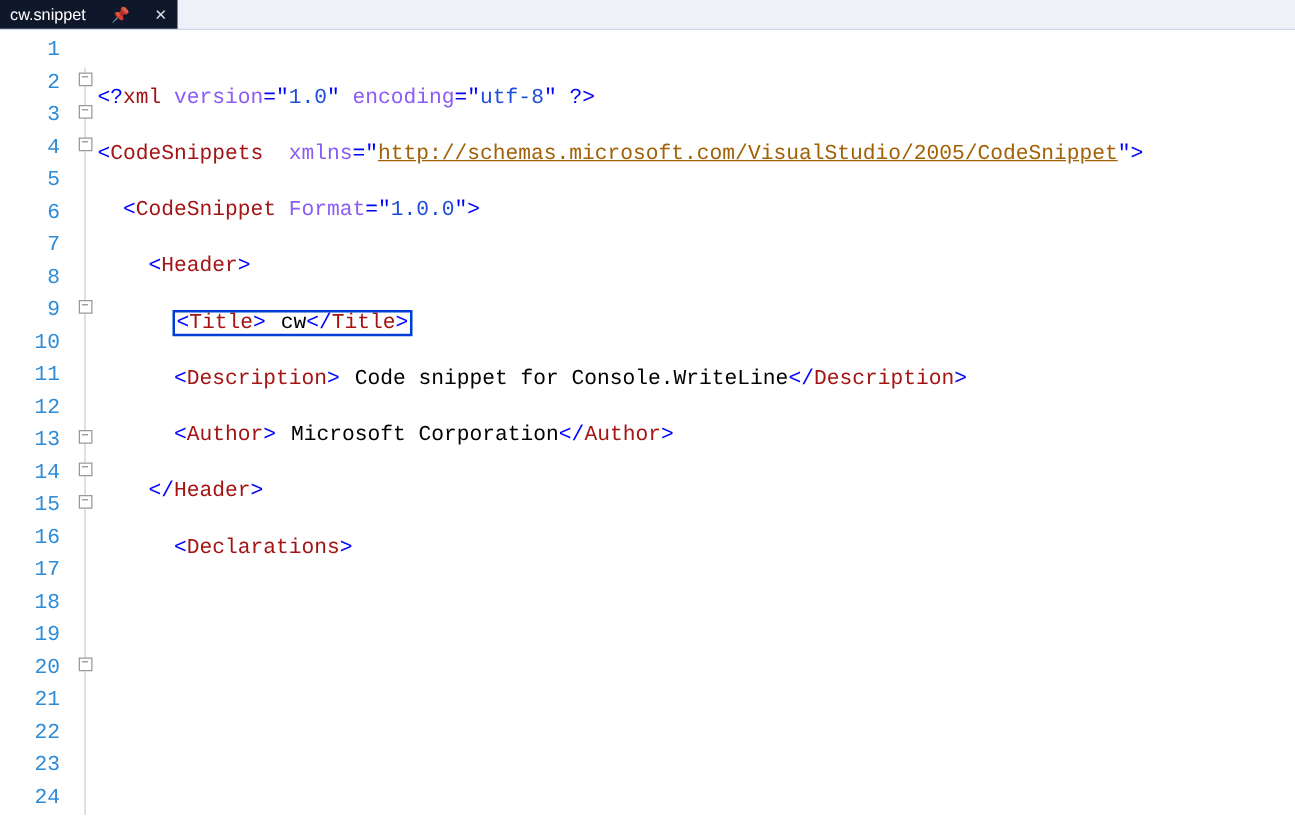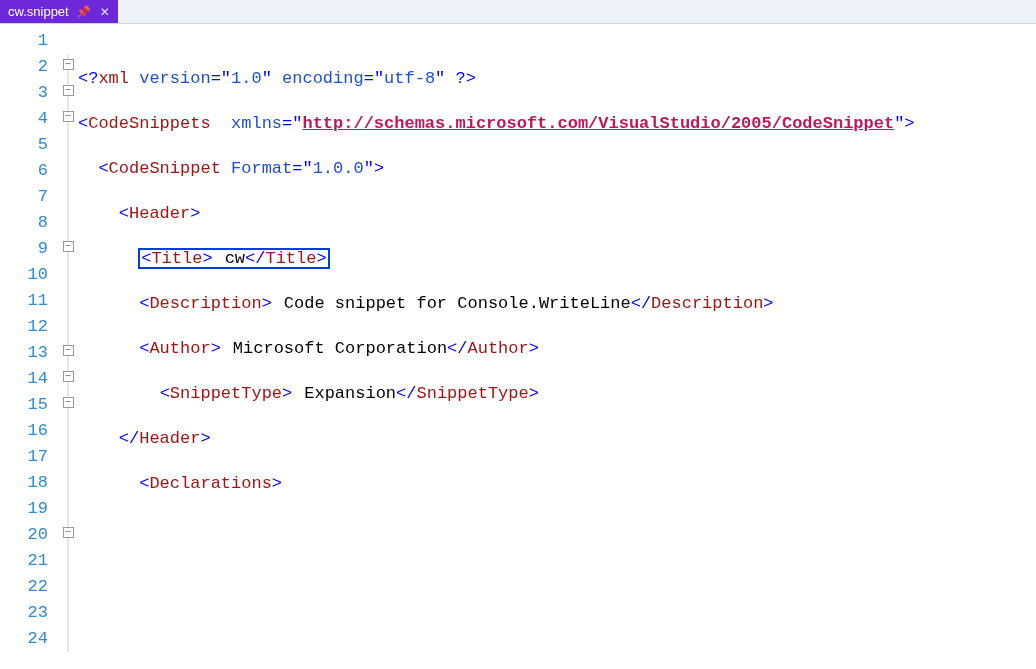--- a/index.html
+++ b/index.html
@@ -14,28 +14,28 @@
     overflow: hidden;
   }
   .tab-bar {
     background: #eef2f8;
     height: 24px;
     display: flex;
     align-items: stretch;
     border-bottom: 1px solid #cdd6e6;
   }
   .tab {
-    background: #6d28d9;
+    background: #0f172a;
     color: #fff;
     display: flex;
     align-items: center;
     padding: 0 8px;
     font-family: 'Segoe UI', Tahoma, sans-serif;
     font-size: 13px;
-    gap: 8px;
+    gap: 20px;
   }
   .tab .pin, .tab .close {
     font-size: 12px;
     opacity: 0.85;
     cursor: pointer;
   }
   .editor {
     display: flex;
     height: calc(100% - 24px);
     background: #fff;
@@ -85,26 +85,26 @@
     background: #ccc;
     transform: translateX(-0.5px);
   }
   .code {
     padding-top: 4px;
     white-space: pre;
     flex: 1;
   }
   .code div.line { line-height: 26px; height: 26px; }
   .tag { color: #a31515; text-align: right; }
-  .attr { color: #1d4ed8; text-align: right; }
+  .attr { color: #8b5cf6; text-align: right; }
   .attrval { color: #1d4ed8; }
   .punct { color: #0000ff; }
   .txt { color: #000; margin-left: 12px; }
   .pi { color: #0000ff; }
-  .link { color: #be185d; text-decoration: underline; font-weight: bold; }
+  .link { color: #a16207; text-decoration: underline; }
   .boxed {
     outline: 2px solid #003fd6;
     outline-offset: -1px;
     padding: 0 2px;
   }
 </style>
 </head>
 <body>
 
 <div class="tab-bar">
@@ -200,21 +200,20 @@
     </div>
   <div class="code">
 
 <div class="line"><span class="pi">&lt;?</span><span class="tag">xml</span> <span class="attr">version</span><span class="punct">=</span><span class="punct">"</span><span class="attrval">1.0</span><span class="punct">"</span> <span class="attr">encoding</span><span class="punct">=</span><span class="punct">"</span><span class="attrval">utf-8</span><span class="punct">"</span> <span class="pi">?&gt;</span></div>
 <div class="line"><span class="punct">&lt;</span><span class="tag">CodeSnippets</span>  <span class="attr">xmlns</span><span class="punct">=</span><span class="punct">"</span><span class="link">http://schemas.microsoft.com/VisualStudio/2005/CodeSnippet</span><span class="punct">"</span><span class="punct">&gt;</span></div>
 <div class="line">  <span class="punct">&lt;</span><span class="tag">CodeSnippet</span> <span class="attr">Format</span><span class="punct">=</span><span class="punct">"</span><span class="attrval">1.0.0</span><span class="punct">"</span><span class="punct">&gt;</span></div>
 <div class="line">    <span class="punct">&lt;</span><span class="tag">Header</span><span class="punct">&gt;</span></div>
 <div class="line">      <span class="boxed"><span class="punct">&lt;</span><span class="tag">Title</span><span class="punct">&gt;</span><span class="txt">cw</span><span class="punct">&lt;/</span><span class="tag">Title</span><span class="punct">&gt;</span></span></div>
 <div class="line">      <span class="punct">&lt;</span><span class="tag">Description</span><span class="punct">&gt;</span><span class="txt">Code snippet for Console.WriteLine</span><span class="punct">&lt;/</span><span class="tag">Description</span><span class="punct">&gt;</span></div>
 <div class="line">      <span class="punct">&lt;</span><span class="tag">Author</span><span class="punct">&gt;</span><span class="txt">Microsoft Corporation</span><span class="punct">&lt;/</span><span class="tag">Author</span><span class="punct">&gt;</span></div>
-<div class="line">        <span class="punct">&lt;</span><span class="tag">SnippetType</span><span class="punct">&gt;</span><span class="txt">Expansion</span><span class="punct">&lt;/</span><span class="tag">SnippetType</span><span class="punct">&gt;</span></div>
 <div class="line">    <span class="punct">&lt;/</span><span class="tag">Header</span><span class="punct">&gt;</span></div>
 <div class="line">      <span class="punct">&lt;</span><span class="tag">Declarations</span><span class="punct">&gt;</span></div>
 
 
 
 
 
 
 
 

